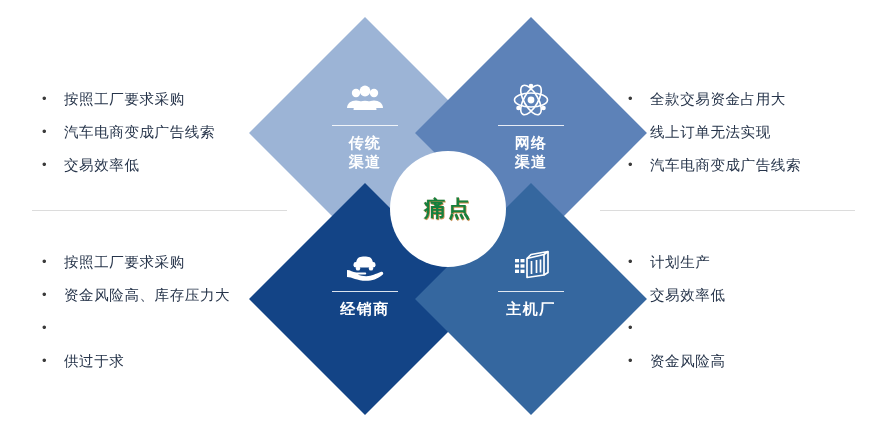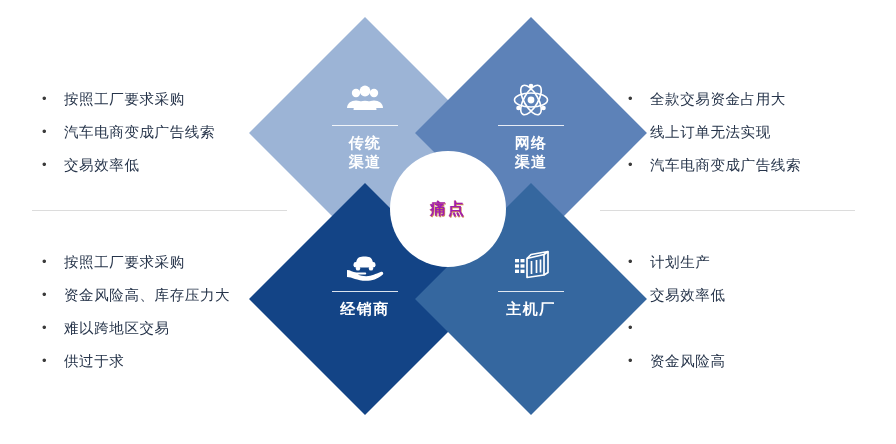--- a/index.html
+++ b/index.html
@@ -125,23 +125,23 @@
     top: 151px;
     width: 116px;
     height: 116px;
     border-radius: 50%;
     background: #ffffff;
     display: flex;
     align-items: center;
     justify-content: center;
   }
   #center-label {
-    font-size: 16px;
+    font-size: 22px;
     font-weight: bold;
-    color: #a21caf;
+    color: #15803d;
     letter-spacing: 2px;
     text-shadow:
        0.8px 0.8px 0 rgba(196,122,50,0.85),
       -0.4px -0.4px 0 rgba(196,122,50,0.35);
   }
 </style>
 </head>
 <body>
 
 <div id="canvas">
@@ -168,21 +168,20 @@
     <li class="bullet-item">
       <span class="bullet-dot">•</span>
       <span class="bullet-text">按照工厂要求采购</span>
     </li>
     <li class="bullet-item">
       <span class="bullet-dot">•</span>
       <span class="bullet-text">资金风险高、库存压力大</span>
     </li>
     <li class="bullet-item">
       <span class="bullet-dot">•</span>
-      <span class="bullet-text">难以跨地区交易</span>
     </li>
     <li class="bullet-item">
       <span class="bullet-dot">•</span>
       <span class="bullet-text">供过于求</span>
     </li>
   </ul>
 
   <ul class="bullet-list" id="list-top-right">
     <li class="bullet-item">
       <span class="bullet-dot">•</span>

